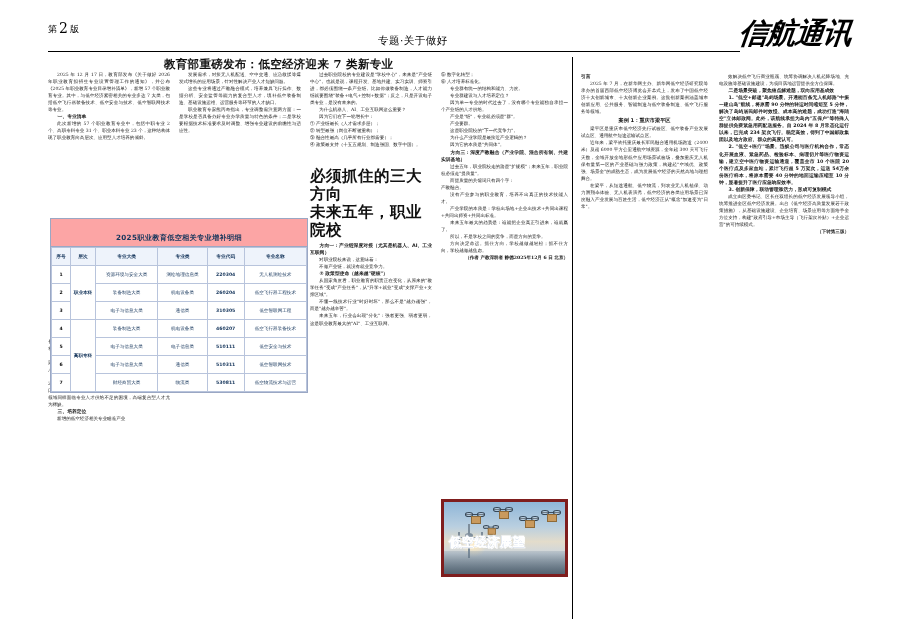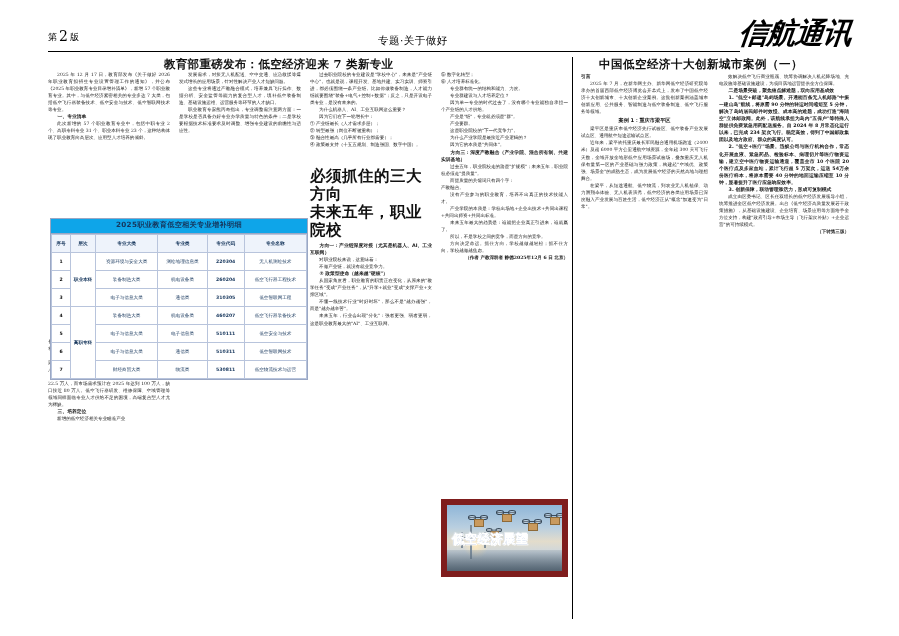--- a/index.html
+++ b/index.html
@@ -27,21 +27,21 @@
   .masthead {
     position: absolute;
     left: 48px;
     top: 18px;
     width: 803px;
     height: 34px;
   }
   .folio {
     position: absolute;
     left: 0;
-    bottom: 8px;
+    bottom: 16px;
     white-space: nowrap;
     font-size: 9px;
     color: #000;
     font-family: "DejaVu Serif", "Liberation Serif", serif;
   }
   .folio .num {
     font-size: 14px;
     padding: 0 2px;
     vertical-align: -1px;
   }
@@ -184,26 +184,26 @@
   .table-wrap {
     position: absolute;
     left: 2px;
     top: 161px;
     width: 258px;
     border: 1px solid #9aa7c4;
     box-sizing: border-box;
     background: #fff;
   }
   .tbl-title {
-    background: #0ea5e9;
+    background: #fca5a5;
     color: #16365c;
     font-weight: bold;
     font-size: 7.2px;
     text-align: center;
-    padding: 1px 0 3px;
+    padding: 14px 0 3px;
     letter-spacing: 0.3px;
     font-family: "DejaVu Sans", "Liberation Sans", sans-serif;
     border-bottom: 1px solid #9aa7c4;
   }
   table.spec {
     border-collapse: collapse;
     width: 100%;
     font-family: "DejaVu Sans", "Liberation Sans", sans-serif;
   }
   table.spec th,
@@ -227,21 +227,21 @@
   table.spec tr { height: 18px; }
 
   
   .photo {
     position: absolute;
     left: 2px;
     top: 437px;
     width: 128px;
     height: 80px;
     overflow: hidden;
-    border: 6px solid #7f1d1d;
+    border: 3px solid #7f1d1d;
     box-sizing: border-box;
   }
   .photo .sky {
     position: absolute;
     inset: 0;
     background: linear-gradient(#8fb6d8 0%, #b9cfe0 34%, #e3dccb 55%, #cdd6dd 72%, #9fb0bd 100%);
   }
   .photo .sun {
     position: absolute;
     left: 14%;
@@ -544,21 +544,20 @@
           <div class="rot r"></div>
           <div class="box"></div>
         </div>
 
         <div class="photo-caption">低空经济展望</div>
       </div>
 
     </div>
 
     <div class="right-block">
-      <div class="headline-3">中国低空经济十大创新城市案例（一）</div>
 
       <div class="col" style="left:0px; top:16px; width:127px; height:540px;">
         <p class="sub" style="text-indent:0">引言</p>
         <p>2025 年 7 月，在新华网主办、新华网低空经济研究院等承办的首届西部低空经济博览会开幕式上，发布了中国低空经济十大创新城市、十大创新企业案例。这批创新案例涵盖城市创新应用、公共服务、智能制造与低空装备制造、低空飞行服务等领域。</p>
         <p class="sub-center">案例 1：重庆市梁平区</p>
         <p>梁平区是重庆市低空经济先行试验区、低空装备产业发展试点区、通用航空短途运输试点区。</p>
         <p>近年来，梁平依托重庆最长军民融合通用机场跑道（2400 米）及超 6000 平方公里通航空域资源，全年超 300 天可飞行天数，全域开放全地形低空应用场景试验场，叠加重庆无人机保有量第一区的产业基础与强力政策，构建起"空域优、政策强、场景全"的成熟生态，成为发展低空经济的天然高地与理想舞台。</p>
         <p>在梁平，从短途通航、低空物流，到农业无人机植保、动力滑翔伞体验、无人机表演秀，低空经济的各类应用场景已深度融入产业发展与百姓生活，低空经济正从"概念"加速变为"日常"。</p>
       </div>
 

